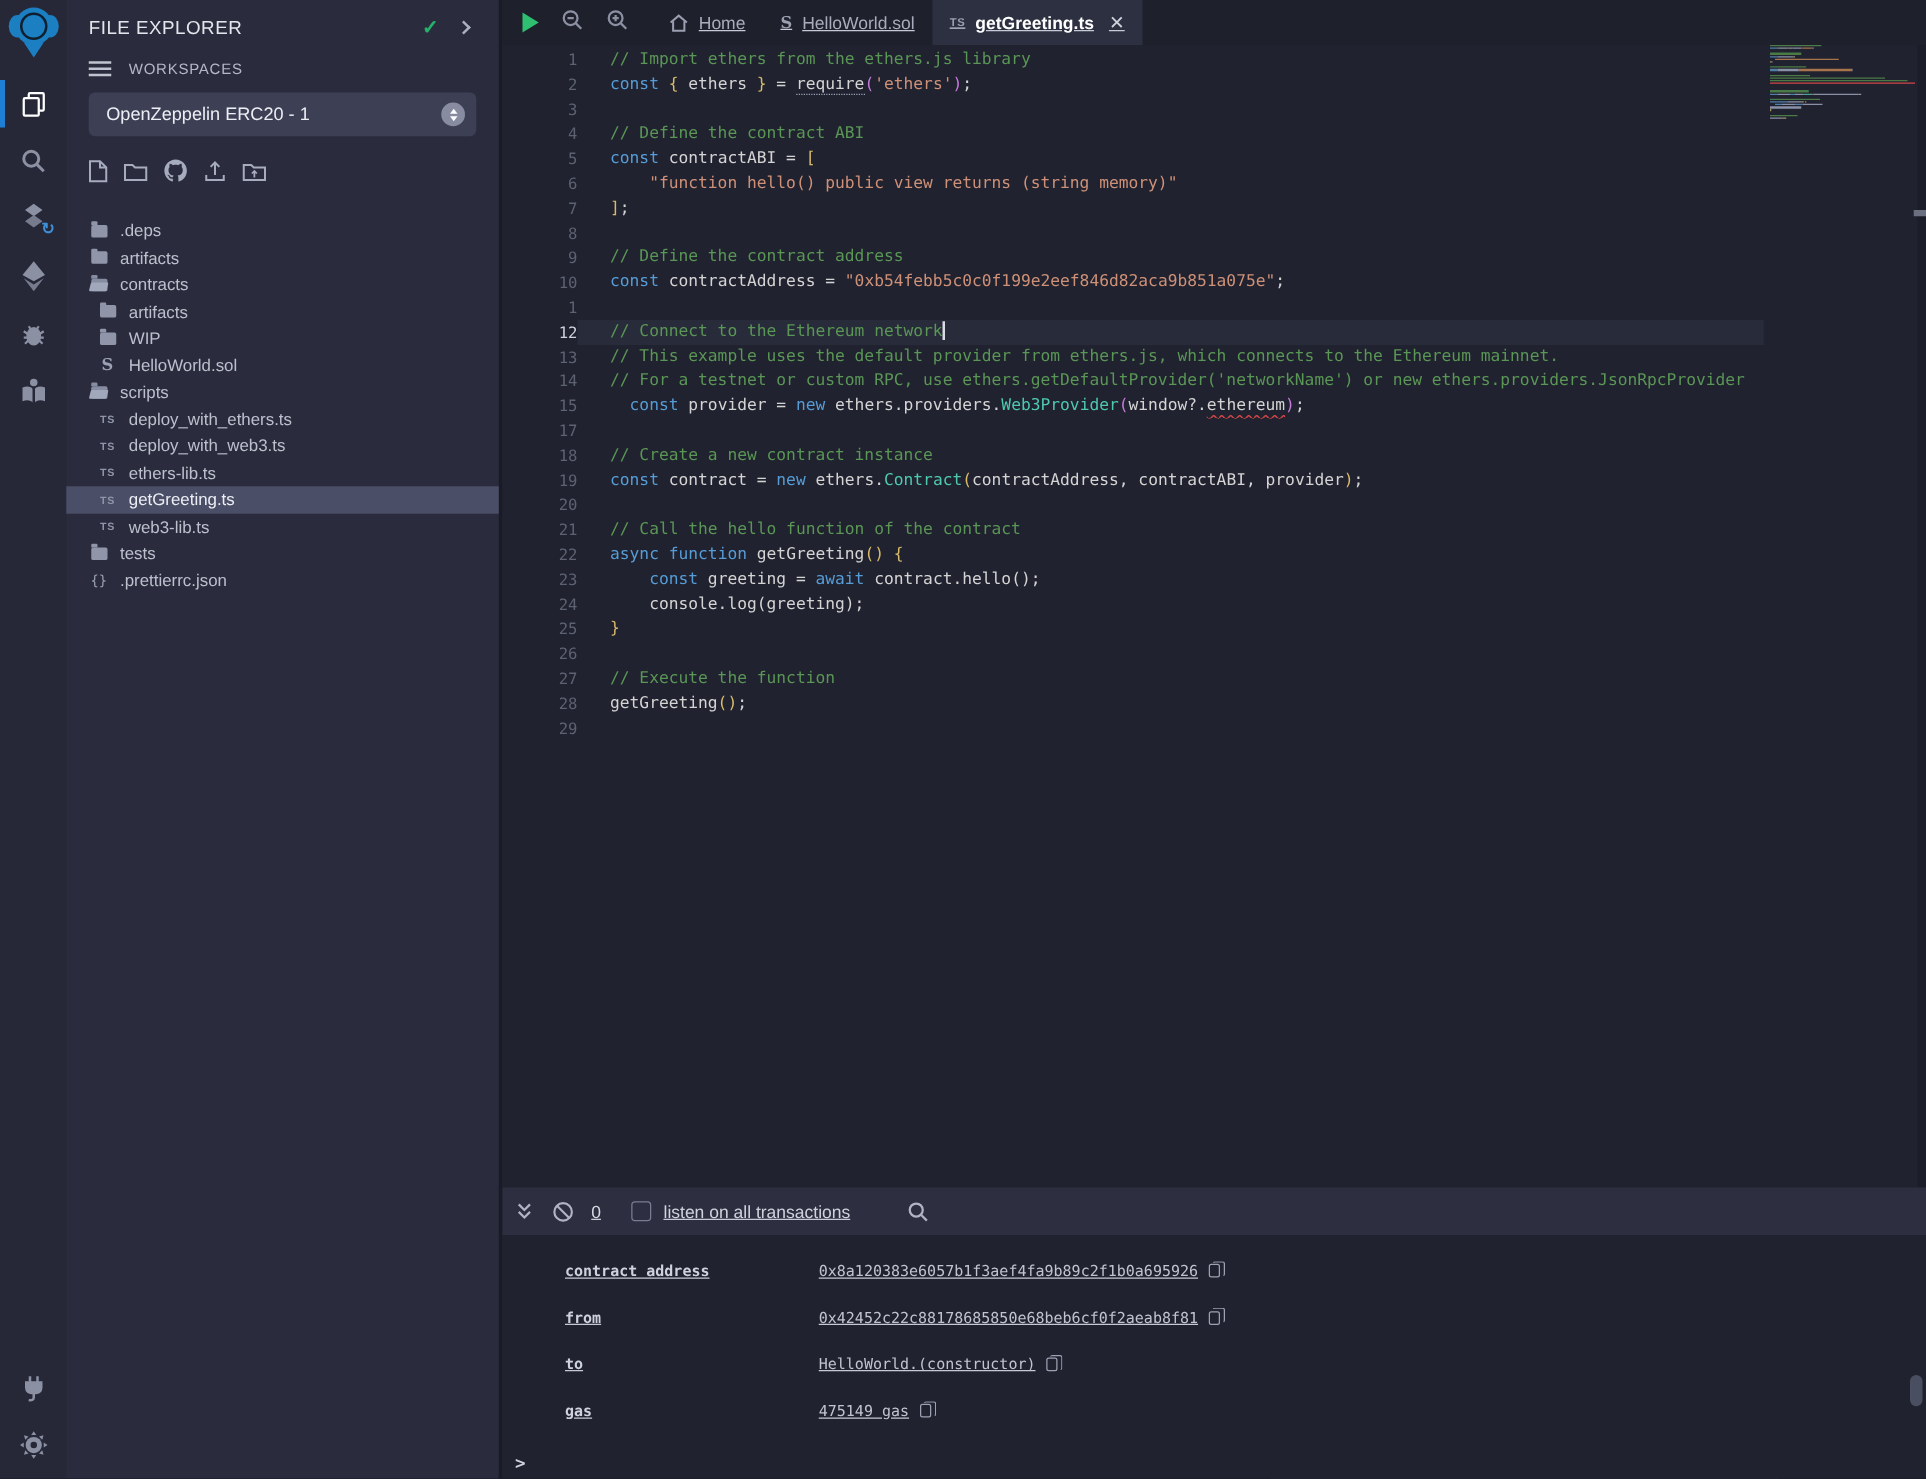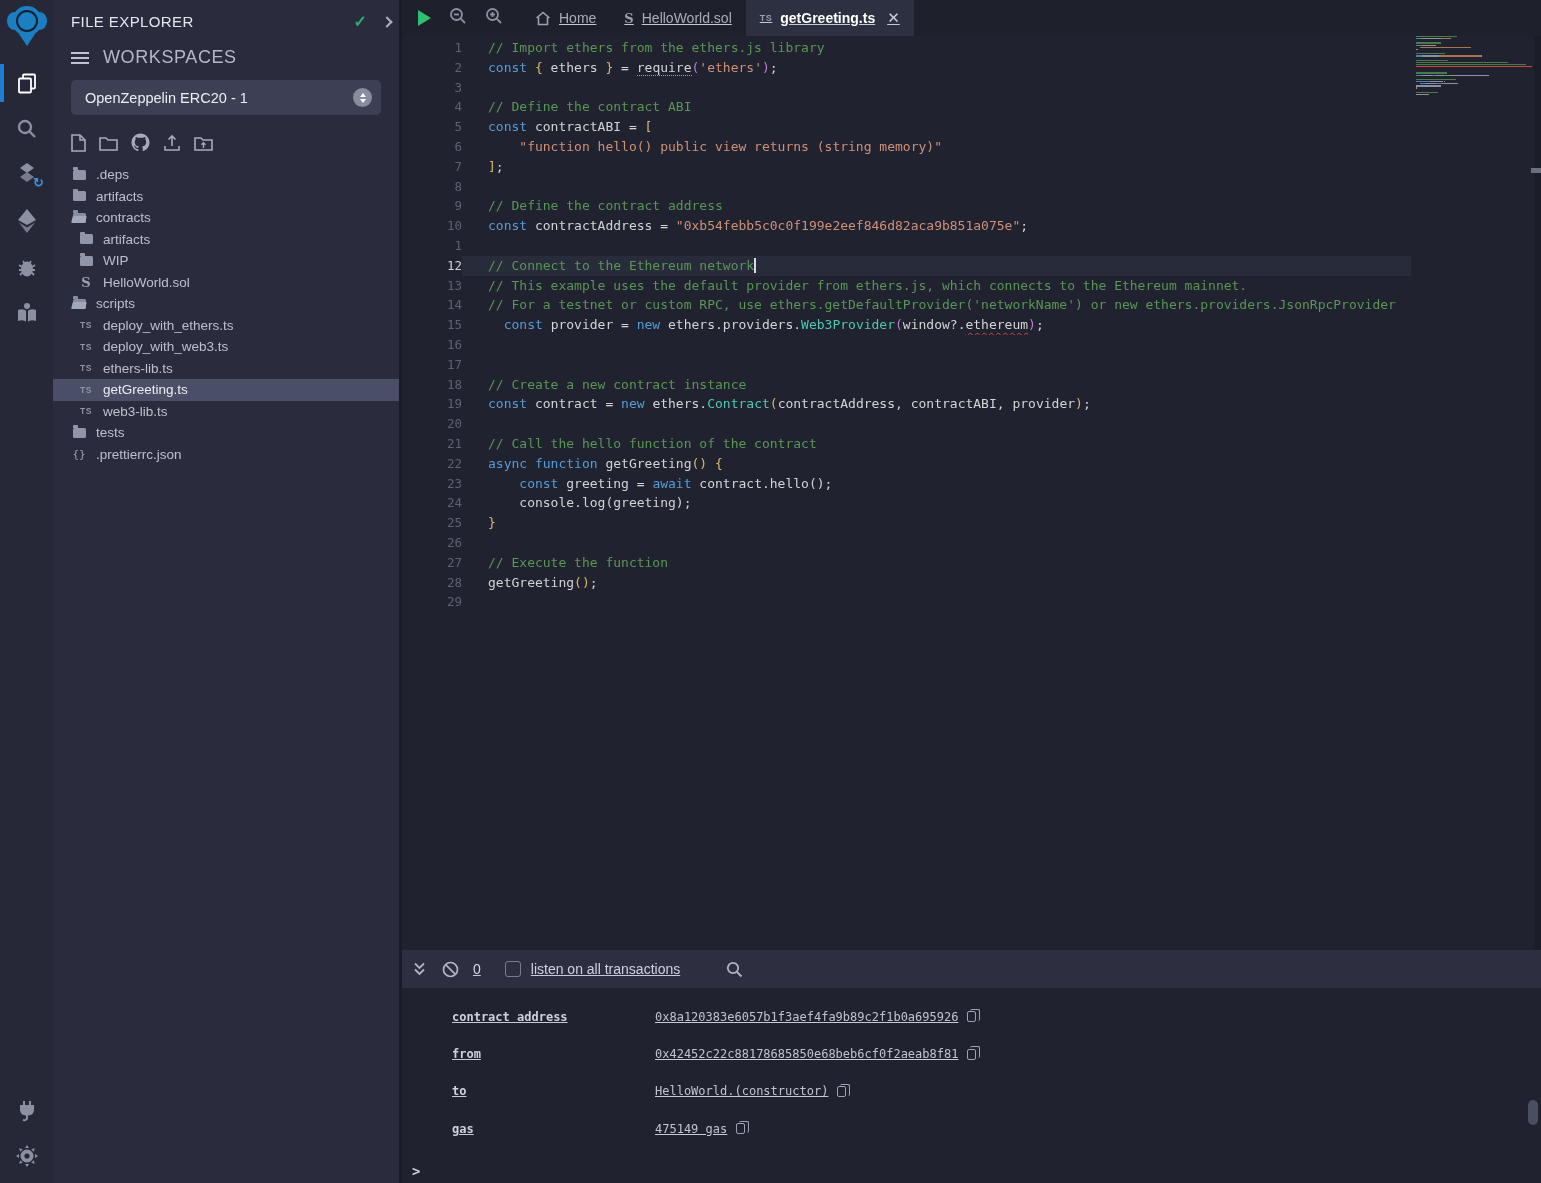--- a/index.html
+++ b/index.html
@@ -11,39 +11,39 @@
   .activity-bar { width:53px; background:#262838; display:flex; flex-direction:column; align-items:center; flex-shrink:0; }
   .act-item { width:53px; height:46px; display:flex; align-items:center; justify-content:center; position:relative; color:#8b90a3; cursor:pointer; }
   .act-item.active { color:#ffffff; }
   .act-item.active::before { content:''; position:absolute; left:0; top:4px; bottom:4px; width:4px; background:#1f7fd4; }
   .act-logo { width:53px; height:52px; display:flex; align-items:center; justify-content:center; }
   .spacer { flex:1; }
   .refresh-badge { position:absolute; right:9px; bottom:8px; color:#3f8fd6; font-size:13px; font-weight:bold; }
 
   
   .side-panel { width:349px; background:#2a2c3d; border-right:3px solid #191b26; display:flex; flex-direction:column; flex-shrink:0; }
-  .sp-header { display:flex; align-items:center; padding:12px 8px 10px 18px; }
+  .sp-header { display:flex; align-items:center; padding:12px 24px 10px 18px; }
   .sp-title { flex:1; font-size:15px; letter-spacing:.4px; color:#e4e6ee; font-weight:500; }
   .sp-header-icons { display:flex; align-items:center; gap:16px; }
   .check-icon { color:#27b06c; font-size:16px; font-weight:bold; }
   .chev-right { width:8px; height:8px; border-right:2px solid #aab0c0; border-top:2px solid #aab0c0; transform:rotate(45deg); }
   .ws-row { display:flex; align-items:center; gap:14px; padding:6px 18px 2px 18px; }
   .hamburger { width:18px; height:2px; background:#c0c3d0; position:relative; }
   .hamburger::before,.hamburger::after { content:''; position:absolute; left:0; width:18px; height:2px; background:#c0c3d0; }
   .hamburger::before { top:-5px; } .hamburger::after { top:5px; }
-  .ws-label { font-size:18px; color:#b4b8c6; letter-spacing:.6px; }
+  .ws-label { font-size:12px; color:#b4b8c6; letter-spacing:.6px; }
   .ws-select { margin:10px 18px 0 18px; height:35px; background:#3d4055; border-radius:5px; display:flex; align-items:center; padding:0 9px 0 14px; cursor:pointer; }
   .ws-name { flex:1; font-size:14.5px; color:#eceef4; }
   .ws-toggle { width:19px; height:19px; border-radius:50%; background:#878ca1; display:flex; flex-direction:column; align-items:center; justify-content:center; gap:2px; }
   .tri-up { width:0; height:0; border-left:3.5px solid transparent; border-right:3.5px solid transparent; border-bottom:4px solid #fff; }
   .tri-down { width:0; height:0; border-left:3.5px solid transparent; border-right:3.5px solid transparent; border-top:4px solid #fff; }
   .sp-toolbar { display:flex; align-items:center; gap:13px; padding:18px 18px 8px 18px; color:#a6abbd; }
   .sp-toolbar svg { display:block; }
 
-  .tree { margin-top:4px; }
+  .tree { margin-top:20px; }
   .tree-row { height:21.5px; display:flex; align-items:center; gap:9px; font-size:13.5px; color:#bcc0cd; cursor:pointer; padding-left:18px; }
   .tree-row.lvl2 { padding-left:25px; }
   .tree-row.selected { background:#4a4e66; color:#eceef4; }
   .icon-slot { width:16px; display:flex; justify-content:center; flex-shrink:0; }
   .fold { width:13px; height:10px; background:#9095a9; border-radius:1.5px; position:relative; }
   .fold::before { content:''; position:absolute; top:-2.5px; left:0; width:5px; height:3px; background:inherit; border-radius:1px 1px 0 0; }
   .fold.open { background:#868c a1; background:#868ca1; }
   .fold.open::after { content:''; position:absolute; left:-1px; bottom:0; width:14px; height:6.5px; background:#a2a8bb; transform:skewX(-14deg); border-radius:1px; }
   .sol-glyph { font-family:"DejaVu Serif", serif; font-size:13px; font-weight:bold; color:#9ba0b2; line-height:1; }
   .ts-glyph { font-size:8.5px; font-weight:bold; letter-spacing:.5px; color:#8f94a8; }
@@ -361,21 +361,20 @@
           <div class="code-line"><span class="ln">6</span><span class="lc"><span class="tok-v">    </span><span class="tok-s">"function hello() public view returns (string memory)"</span></span></div>
           <div class="code-line"><span class="ln">7</span><span class="lc"><span class="tok-b1">]</span><span class="tok-v">;</span></span></div>
           <div class="code-line"><span class="ln">8</span><span class="lc"></span></div>
           <div class="code-line"><span class="ln">9</span><span class="lc"><span class="tok-c">// Define the contract address</span></span></div>
           <div class="code-line"><span class="ln">10</span><span class="lc"><span class="tok-k">const </span><span class="tok-v">contractAddress = </span><span class="tok-s">"0xb54febb5c0c0f199e2eef846d82aca9b851a075e"</span><span class="tok-v">;</span></span></div>
           <div class="code-line"><span class="ln">1</span><span class="lc"></span></div>
           <div class="code-line cur"><span class="ln">12</span><span class="lc"><span class="tok-c">// Connect to the Ethereum network</span><span class="caret"></span></span></div>
           <div class="code-line"><span class="ln">13</span><span class="lc"><span class="tok-c">// This example uses the default provider from ethers.js, which connects to the Ethereum mainnet.</span></span></div>
           <div class="code-line"><span class="ln">14</span><span class="lc"><span class="tok-c">// For a testnet or custom RPC, use ethers.getDefaultProvider('networkName') or new ethers.providers.JsonRpcProvider</span></span></div>
           <div class="code-line"><span class="ln">15</span><span class="lc"><span class="tok-v">  </span><span class="tok-k">const </span><span class="tok-v">provider = </span><span class="tok-k">new </span><span class="tok-v">ethers.providers.</span><span class="tok-t">Web3Provider</span><span class="tok-b2">(</span><span class="tok-v">window?.</span><span class="tok-e">ethereum</span><span class="tok-b2">)</span><span class="tok-v">;</span></span></div>
-          <div class="code-line"><span class="ln">16</span><span class="lc"></span></div>
           <div class="code-line"><span class="ln">17</span><span class="lc"></span></div>
           <div class="code-line"><span class="ln">18</span><span class="lc"><span class="tok-c">// Create a new contract instance</span></span></div>
           <div class="code-line"><span class="ln">19</span><span class="lc"><span class="tok-k">const </span><span class="tok-v">contract = </span><span class="tok-k">new </span><span class="tok-v">ethers.</span><span class="tok-t">Contract</span><span class="tok-b1">(</span><span class="tok-v">contractAddress, contractABI, provider</span><span class="tok-b1">)</span><span class="tok-v">;</span></span></div>
           <div class="code-line"><span class="ln">20</span><span class="lc"></span></div>
           <div class="code-line"><span class="ln">21</span><span class="lc"><span class="tok-c">// Call the hello function of the contract</span></span></div>
           <div class="code-line"><span class="ln">22</span><span class="lc"><span class="tok-k">async </span><span class="tok-k">function </span><span class="tok-v">getGreeting</span><span class="tok-b1">()</span><span class="tok-v"> </span><span class="tok-b1">{</span></span></div>
           <div class="code-line"><span class="ln">23</span><span class="lc"><span class="tok-v">    </span><span class="tok-k">const </span><span class="tok-v">greeting = </span><span class="tok-k">await </span><span class="tok-v">contract.hello();</span></span></div>
           <div class="code-line"><span class="ln">24</span><span class="lc"><span class="tok-v">    console.log(greeting);</span></span></div>
           <div class="code-line"><span class="ln">25</span><span class="lc"><span class="tok-b1">}</span></span></div>
           <div class="code-line"><span class="ln">26</span><span class="lc"></span></div>

